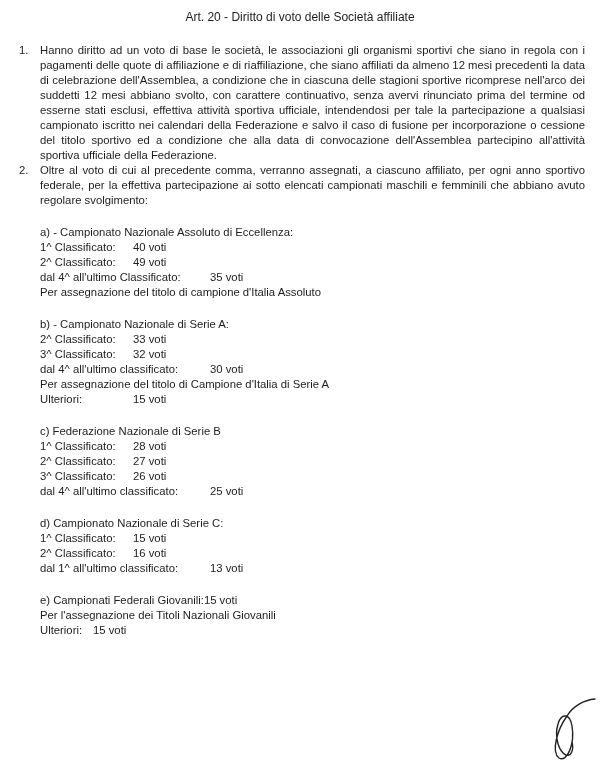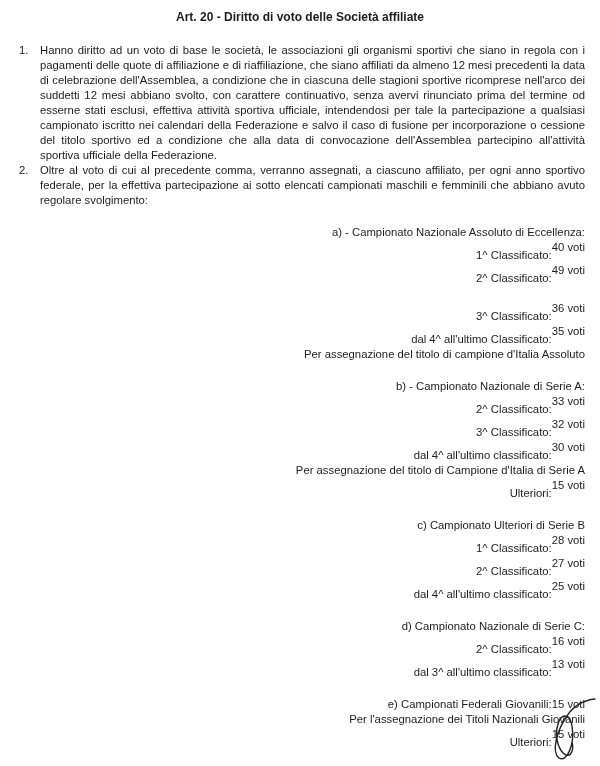--- a/index.html
+++ b/index.html
@@ -15,53 +15,51 @@
     overflow: hidden;
     font-family: "Liberation Sans", sans-serif;
     color: #1d1d1d;
     font-size: 11.3px;
     line-height: 15px;
     box-sizing: border-box;
     padding-top: 9px;
   }
   .title {
     text-align: center;
-    font-weight: bold;
+    font-weight: normal;
     font-size: 12px;
     line-height: 16px;
     margin-bottom: 18px;
   }
   .doc-body {
     margin-left: 40px;
     margin-right: 15px;
   }
   .numbered-item {
     position: relative;
     text-align: justify;
   }
   .numbered-item .num {
     position: absolute;
     left: -21px;
     top: 0;
     text-align: left;
   }
   .sec {
     margin-top: 17px;
-    text-align: right;
   }
   .row {
     white-space: nowrap;
   }
   .row.gap-above {
     margin-top: 15px;
   }
   .lbl {
     display: inline-block;
     vertical-align: top;
-    margin-top: 8px;
   }
   .lbl.w1 { width: 93px; }
   .lbl.w2 { width: 170px; }
   .lbl.w3 { width: 53px; }
   .signature {
     position: absolute;
     left: 538px;
     top: 692px;
     width: 62px;
     height: 74px;
@@ -88,45 +86,46 @@
 
     <div class="numbered-item">
       <span class="num">2.</span>
       <span>Oltre al voto di cui al precedente comma, verranno assegnati, a ciascuno affiliato, per ogni anno sportivo federale, per la effettiva partecipazione ai sotto elencati campionati maschili e femminili che abbiano avuto regolare svolgimento:</span>
     </div>
 
     <section class="sec">
       <div class="row">a) - Campionato Nazionale Assoluto di Eccellenza:</div>
       <div class="row"><span class="lbl w1">1^ Classificato:</span><span class="val">40 voti</span></div>
       <div class="row"><span class="lbl w1">2^ Classificato:</span><span class="val">49 voti</span></div>
-      <div class="row gap-above"><span class="lbl w1">3^ Classificato:</span><span class="val">36 voti</span></div>
       <div class="row"><span class="lbl w2">dal 4^ all'ultimo Classificato:</span><span class="val">35 voti</span></div>
       <div class="row">Per assegnazione del titolo di campione d'Italia Assoluto</div>
     </section>
 
     <section class="sec">
       <div class="row">b) - Campionato Nazionale di Serie A:</div>
       <div class="row"><span class="lbl w1">2^ Classificato:</span><span class="val">33 voti</span></div>
       <div class="row"><span class="lbl w1">3^ Classificato:</span><span class="val">32 voti</span></div>
       <div class="row"><span class="lbl w2">dal 4^ all'ultimo classificato:</span><span class="val">30 voti</span></div>
       <div class="row">Per assegnazione del titolo di Campione d'Italia di Serie A</div>
       <div class="row"><span class="lbl w1">Ulteriori:</span><span class="val">15 voti</span></div>
     </section>
 
     <section class="sec">
-      <div class="row">c) Campionato Ulteriori di Serie B</div>
+      <div class="row">c) Federazione Nazionale di Serie B</div>
       <div class="row"><span class="lbl w1">1^ Classificato:</span><span class="val">28 voti</span></div>
       <div class="row"><span class="lbl w1">2^ Classificato:</span><span class="val">27 voti</span></div>
+      <div class="row"><span class="lbl w1">3^ Classificato:</span><span class="val">26 voti</span></div>
       <div class="row"><span class="lbl w2">dal 4^ all'ultimo classificato:</span><span class="val">25 voti</span></div>
     </section>
 
     <section class="sec">
       <div class="row">d) Campionato Nazionale di Serie C:</div>
+      <div class="row"><span class="lbl w1">1^ Classificato:</span><span class="val">15 voti</span></div>
       <div class="row"><span class="lbl w1">2^ Classificato:</span><span class="val">16 voti</span></div>
-      <div class="row"><span class="lbl w2">dal 3^ all'ultimo classificato:</span><span class="val">13 voti</span></div>
+      <div class="row"><span class="lbl w2">dal 1^ all'ultimo classificato:</span><span class="val">13 voti</span></div>
     </section>
 
     <section class="sec">
       <div class="row">e) Campionati Federali Giovanili:15 voti</div>
       <div class="row">Per l'assegnazione dei Titoli Nazionali Giovanili</div>
       <div class="row"><span class="lbl w3">Ulteriori:</span><span class="val">15 voti</span></div>
     </section>
 
   </div>
 

